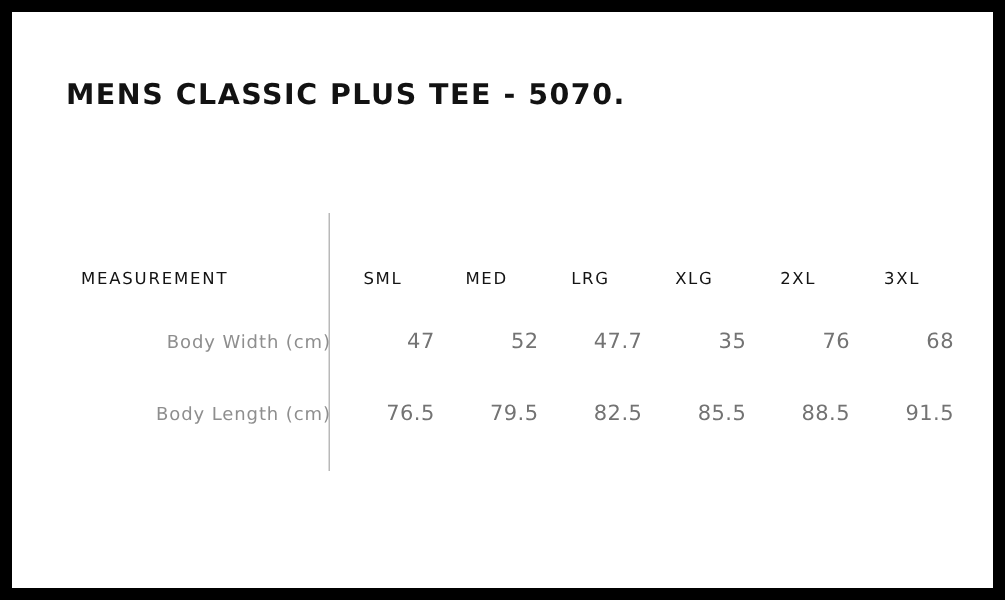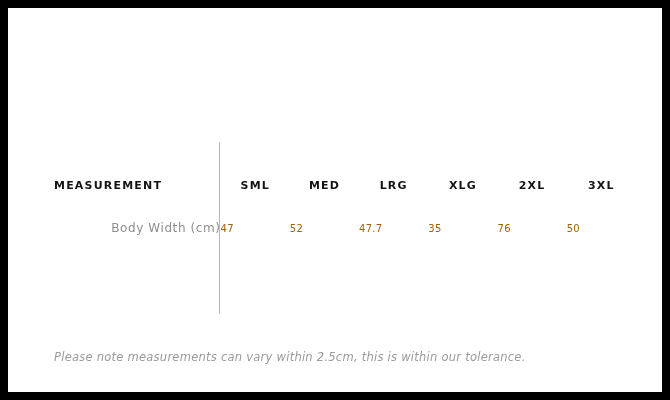--- a/index.html
+++ b/index.html
@@ -53,36 +53,36 @@
     padding: 0;
     border: 0;
   }
   col.label-col { width: 176px; }
   col.size-col  { width: 69px; }
 
   thead th {
     height: 38px;
     vertical-align: middle;
     font-size: 11px;
-    font-weight: bold;
+    font-weight: normal;
     letter-spacing: 1.1px;
     color: #141414;
     text-align: center;
   }
   thead th.label-head {
     text-align: left;
     padding-left: 10px;
     letter-spacing: 1.2px;
   }
   tbody td {
     height: 48px;
     vertical-align: middle;
-    font-size: 10px;
-    color: #a16207;
-    text-align: left;
+    font-size: 14px;
+    color: #737373;
+    text-align: right;
     letter-spacing: 0.3px;
   }
   tbody td.row-label {
     text-align: right;
     padding-left: 10px;
     font-size: 12px;
     color: #8e8e8e;
     letter-spacing: 0.6px;
   }
   .note {
@@ -94,20 +94,21 @@
     color: #9a9a9a;
     letter-spacing: 0.25px;
     white-space: nowrap;
   }
 </style>
 </head>
 <body>
 
 <div class="page">
 
+  <div class="title">MENS CLASSIC PLUS TEE - 5070.</div>
 
   <div class="vrule"></div>
 
   <table class="size-table">
     <colgroup>
       <col class="label-col">
       <col class="size-col">
       <col class="size-col">
       <col class="size-col">
       <col class="size-col">
@@ -126,20 +127,28 @@
       </tr>
     </thead>
     <tbody>
       <tr>
         <td class="row-label">Body Width (cm)</td>
         <td>47</td>
         <td>52</td>
         <td>47.7</td>
         <td>35</td>
         <td>76</td>
-        <td>50</td>
+        <td>68</td>
+      </tr>
+      <tr>
+        <td class="row-label">Body Length (cm)</td>
+        <td>76.5</td>
+        <td>79.5</td>
+        <td>82.5</td>
+        <td>85.5</td>
+        <td>88.5</td>
+        <td>91.5</td>
       </tr>
     </tbody>
   </table>
 
-  <div class="note">Please note measurements can vary within 2.5cm, this is within our tolerance.</div>
 
 </div>
 
 </body></html>

